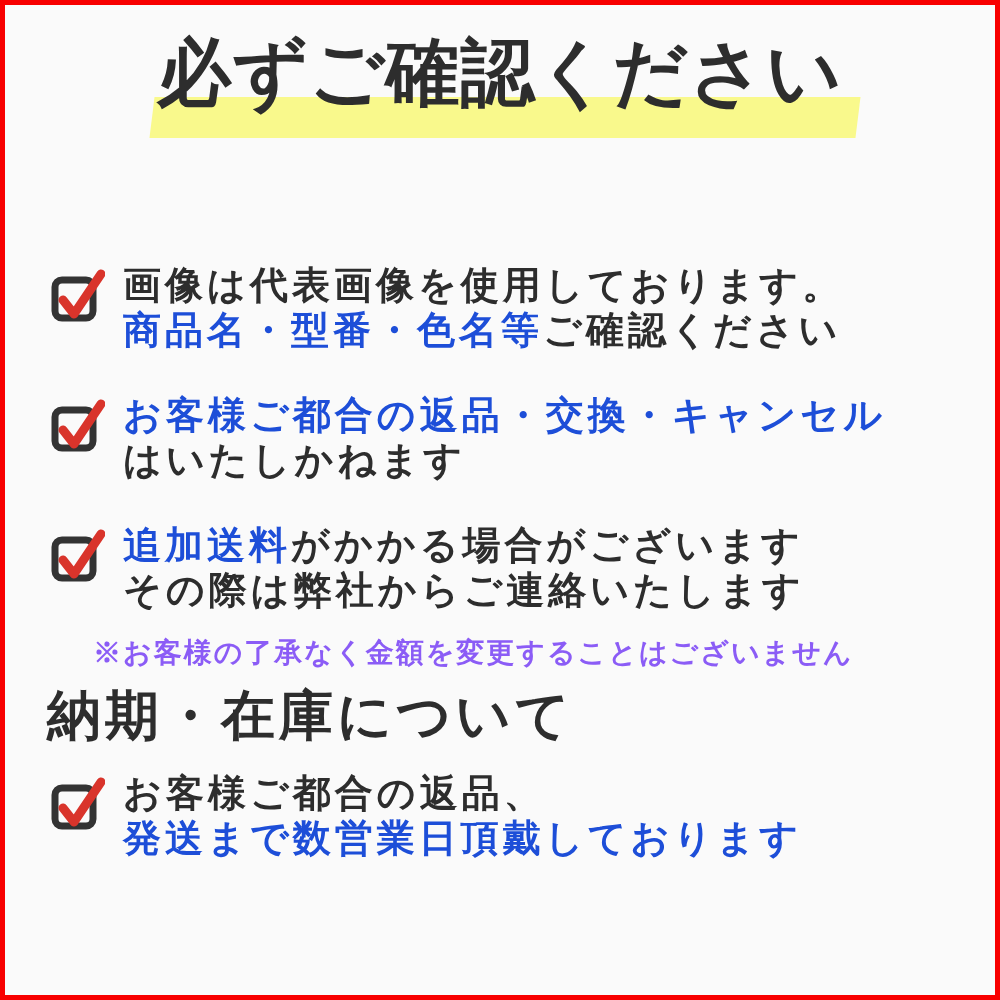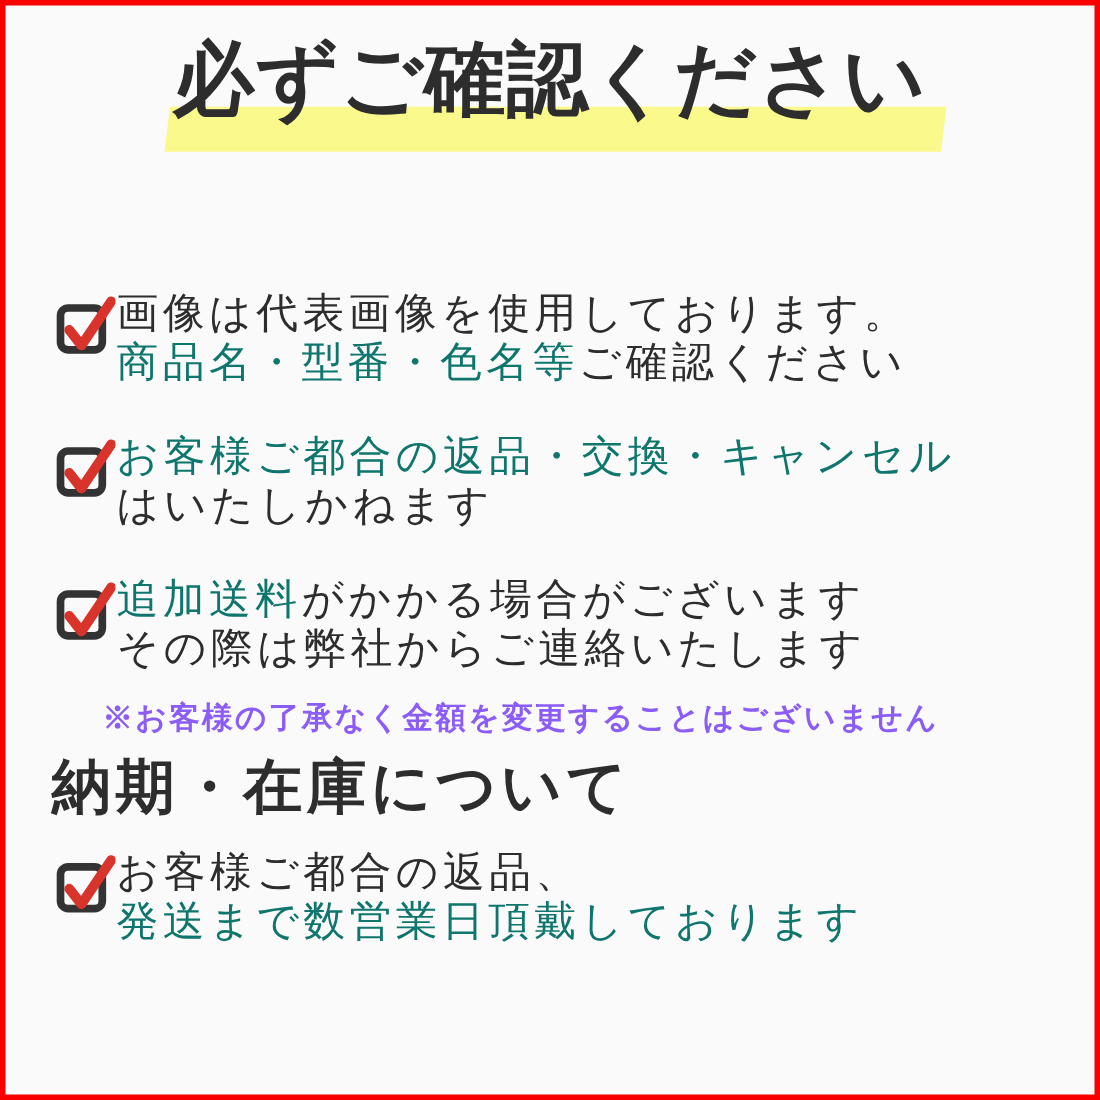--- a/index.html
+++ b/index.html
@@ -17,22 +17,22 @@
     font-size:74px;font-weight:bold;letter-spacing:1px;line-height:1.15;
   }
   .section-heading{
     position:absolute;left:42px;margin:0;font-size:54px;font-weight:bold;
     letter-spacing:4px;line-height:1.1;color:#2d2d2d;
   }
   .heading-orders{top:184px;}
   .heading-stock{top:682px;}
   .item{position:absolute;left:46px;display:flex;align-items:flex-start;}
   .cb{flex:0 0 auto;margin-top:3px;}
-  .lines{margin-left:1px;font-size:38px;font-weight:400;letter-spacing:4px;line-height:45px;white-space:nowrap;}
-  .red{color:#0f766e;}
+  .lines{margin-left:18px;font-size:38px;font-weight:700;letter-spacing:4px;line-height:45px;white-space:nowrap;}
+  .red{color:#1d4ed8;}
   .note{
     position:absolute;left:88px;top:629px;margin:0;font-size:28px;font-weight:600;
     letter-spacing:2px;color:#8b5cf6;white-space:nowrap;
   }
   .item1{top:258px;}
   .item2{top:388px;}
   .item3{top:518px;}
   .item4{top:766px;}
   .item5{top:882px;}
 </style>

